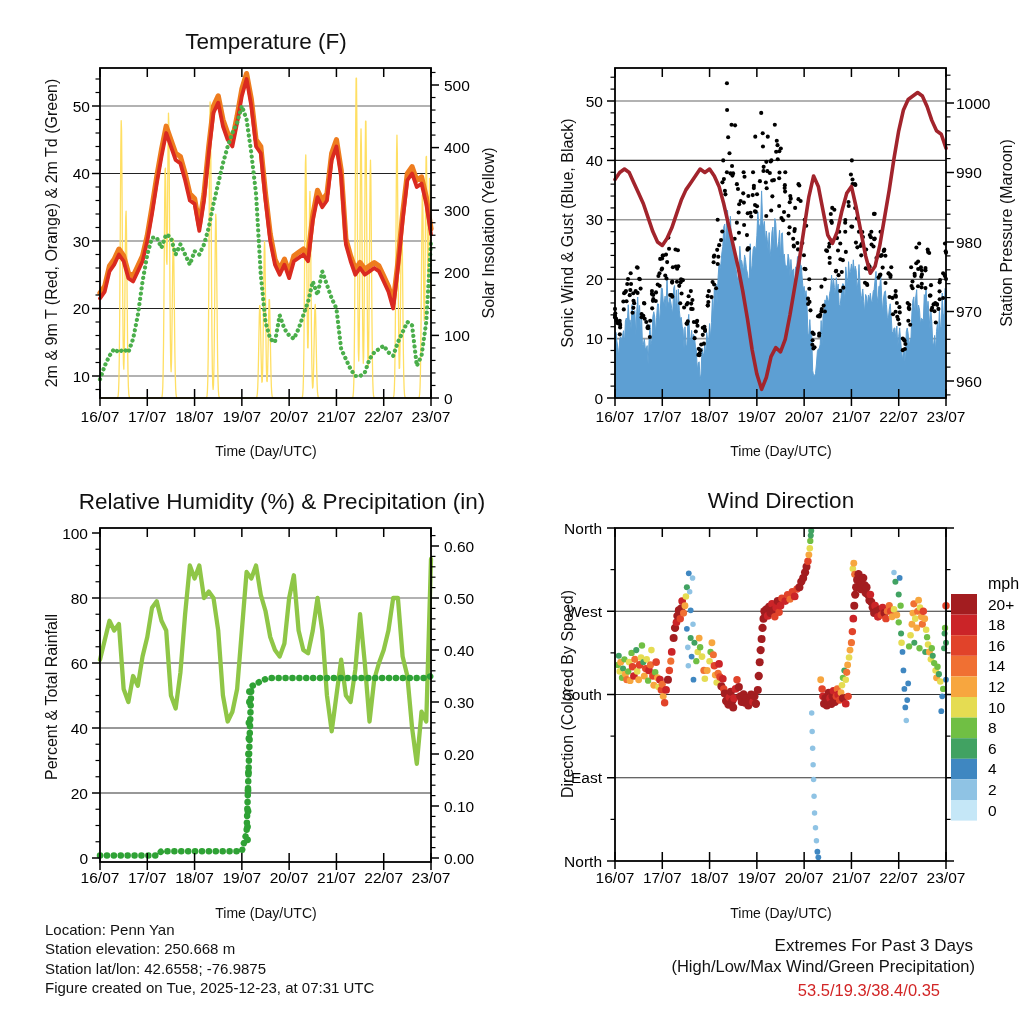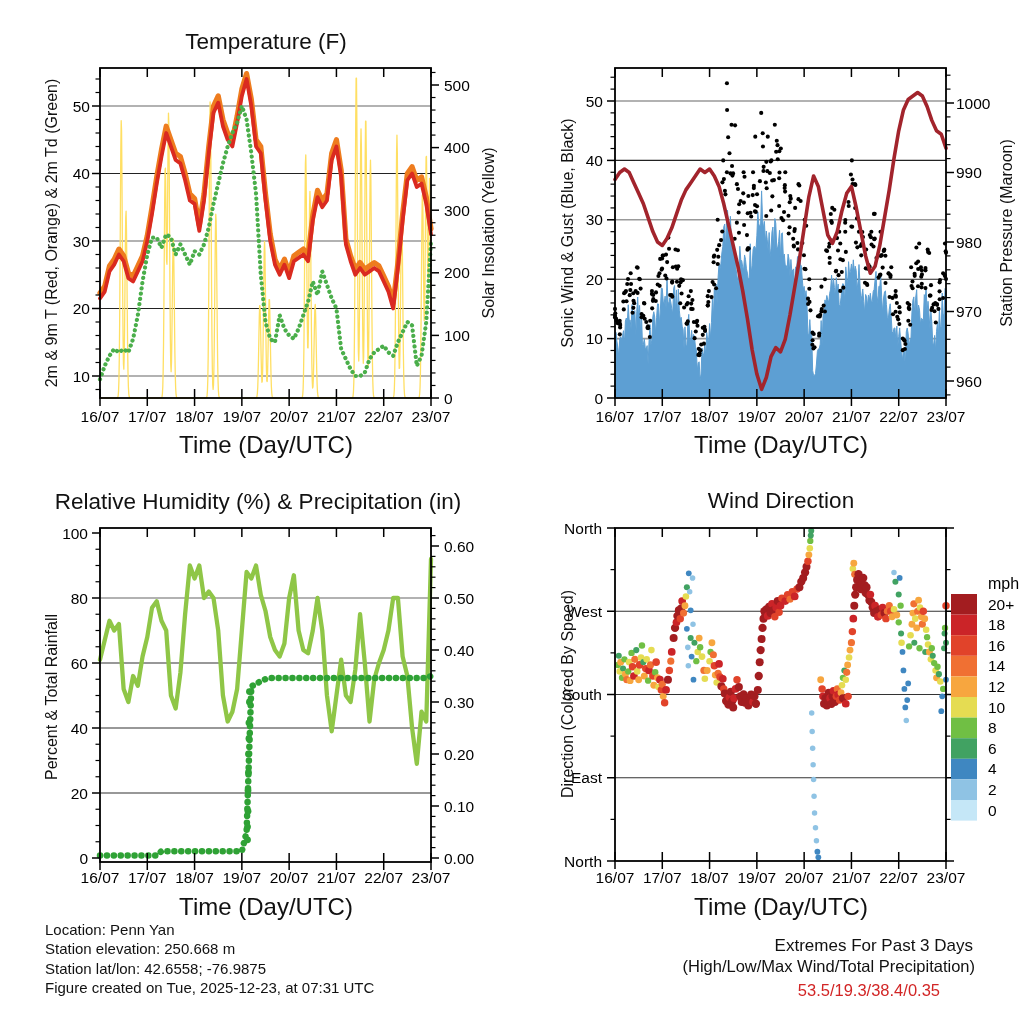--- a/index.html
+++ b/index.html
@@ -2,21 +2,21 @@
 <html><head>
 <meta charset="utf-8">
 <style>
   html,body{margin:0;padding:0;background:#fff;}
   #stage{position:relative;width:1024px;height:1024px;background:#fff;overflow:hidden;
          font-family:"Liberation Sans",sans-serif;color:#111;}
   #plots{position:absolute;left:0;top:0;}
   svg text{font-family:"Liberation Sans",sans-serif;fill:#000;}
   .abs{position:absolute;white-space:nowrap;}
   .title{font-size:22.5px;transform:translateX(-50%);}
-  .xlab{font-size:24px;transform:translateX(-50%);}
+  .xlab{font-size:14px;transform:translateX(-50%);margin-top:12px;}
   .ylab{font-size:16px;transform:translate(-50%,-50%) rotate(-90deg);}
   .foot{font-size:15px;margin-left:15px;}
   .ext1{font-size:17px;}
   .ext2{font-size:16.5px;}
   .ext3{font-size:16.5px;font-weight:normal;}
 </style>
 </head>
 <body>
 
 <div id="stage">
@@ -1141,36 +1141,36 @@
         <rect x="951" y="758.8" width="26" height="20.6" fill="#3f87c1"></rect>
         <text x="988" y="774.3" text-anchor="start" font-size="15.5">4</text>
         <rect x="951" y="779.4" width="26" height="20.6" fill="#8fc3e4"></rect>
         <text x="988" y="794.9" text-anchor="start" font-size="15.5">2</text>
         <rect x="951" y="800" width="26" height="20.6" fill="#c5e7f7"></rect>
         <text x="988" y="815.5" text-anchor="start" font-size="15.5">0</text>
       </g>
     </svg>
 
   <div class="abs title" style="left:266px;top:29px">Temperature (F)</div>
-  <div class="abs title" style="left:258px;top:489px">Relative Humidity (%) &amp; Precipitation (in)</div>
+  <div class="abs title" style="left:282px;top:489px">Relative Humidity (%) &amp; Precipitation (in)</div>
   <div class="abs title" style="left:781px;top:488px">Wind Direction</div>
 
   <div class="abs ylab" style="left:52px;top:233px">2m &amp; 9m T (Red, Orange) &amp; 2m Td (Green)</div>
   <div class="abs ylab" style="left:489px;top:233px">Solar Insolation (Yellow)</div>
   <div class="abs ylab" style="left:568px;top:233px">Sonic Wind &amp; Gust (Blue, Black)</div>
   <div class="abs ylab" style="left:1007px;top:233px">Station Pressure (Maroon)</div>
   <div class="abs ylab" style="left:52px;top:697px">Percent &amp; Total Rainfall</div>
   <div class="abs ylab" style="left:568px;top:694px">Direction (Colored By Speed)</div>
 
   <div class="abs xlab" style="left:266px;top:431px">Time (Day/UTC)</div>
   <div class="abs xlab" style="left:781px;top:431px">Time (Day/UTC)</div>
   <div class="abs xlab" style="left:266px;top:893px">Time (Day/UTC)</div>
   <div class="abs xlab" style="left:781px;top:893px">Time (Day/UTC)</div>
 
   <div class="abs foot" style="left:30px;top:921px">Location: Penn Yan</div>
   <div class="abs foot" style="left:30px;top:940px">Station elevation: 250.668 m</div>
   <div class="abs foot" style="left:30px;top:960px">Station lat/lon: 42.6558; -76.9875</div>
   <div class="abs foot" style="left:30px;top:979px">Figure created on Tue, 2025-12-23, at 07:31 UTC</div>
 
   <div class="abs ext1" style="right:51px;top:936px">Extremes For Past 3 Days</div>
-  <div class="abs ext2" style="right:49px;top:957px">(High/Low/Max Wind/Total Precipitation)</div>
+  <div class="abs ext2" style="right:49px;top:957px">(High/Low/Max Wind/Green Precipitation)</div>
   <div class="abs ext3" style="right: 84px; top: 981px; color: rgb(210, 37, 37);">53.5/19.3/38.4/0.35</div>
 </div>
 
 </body></html>

